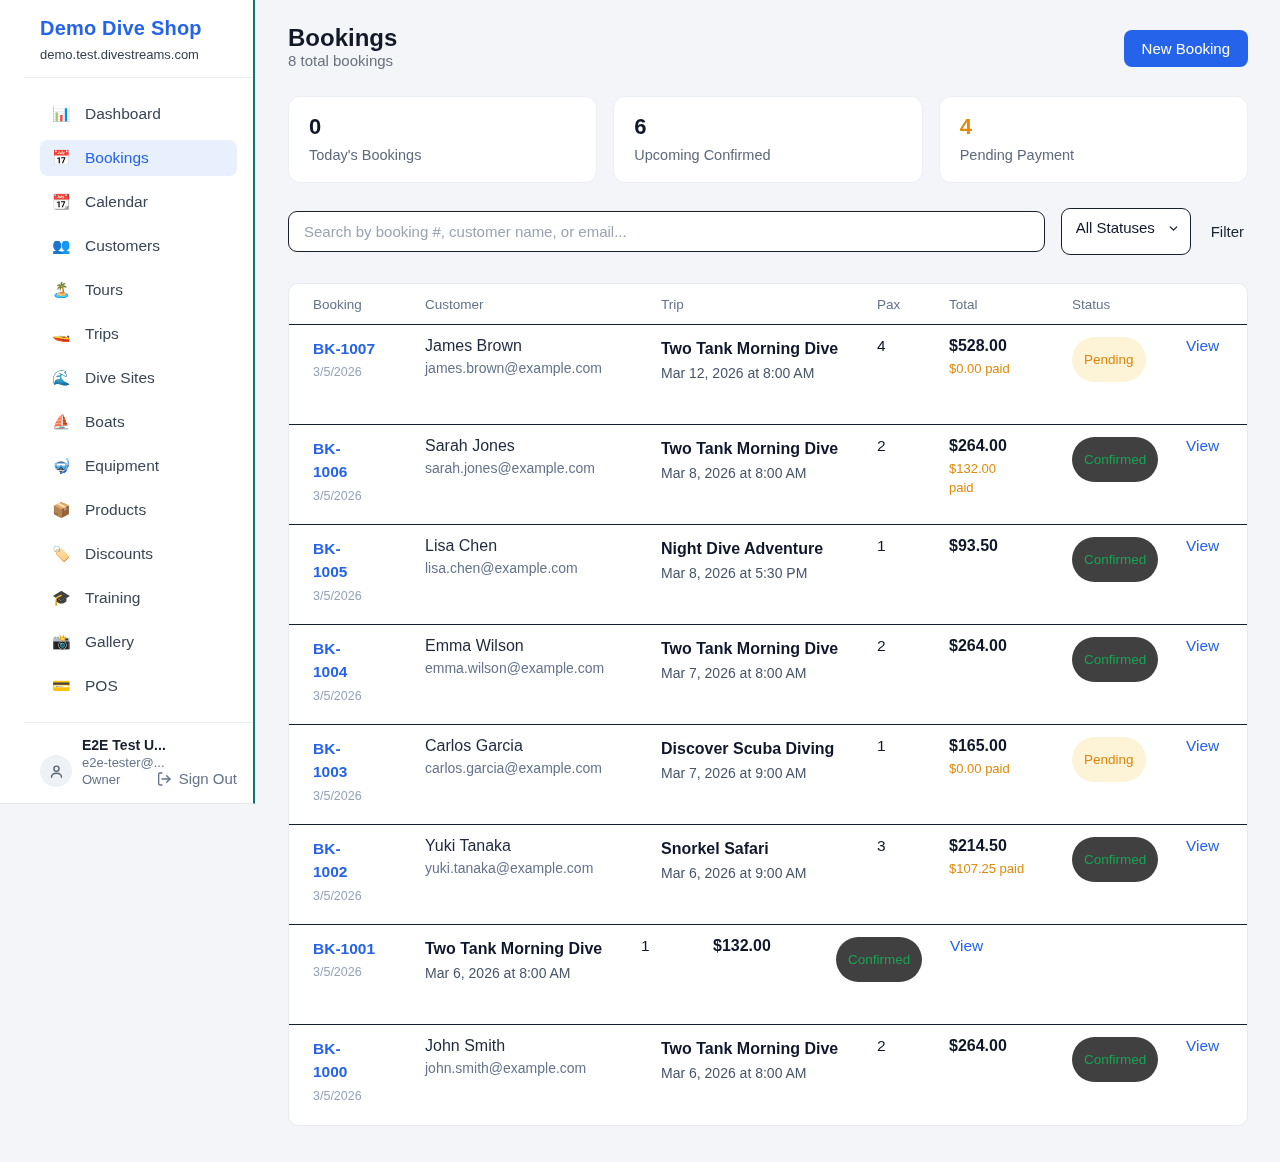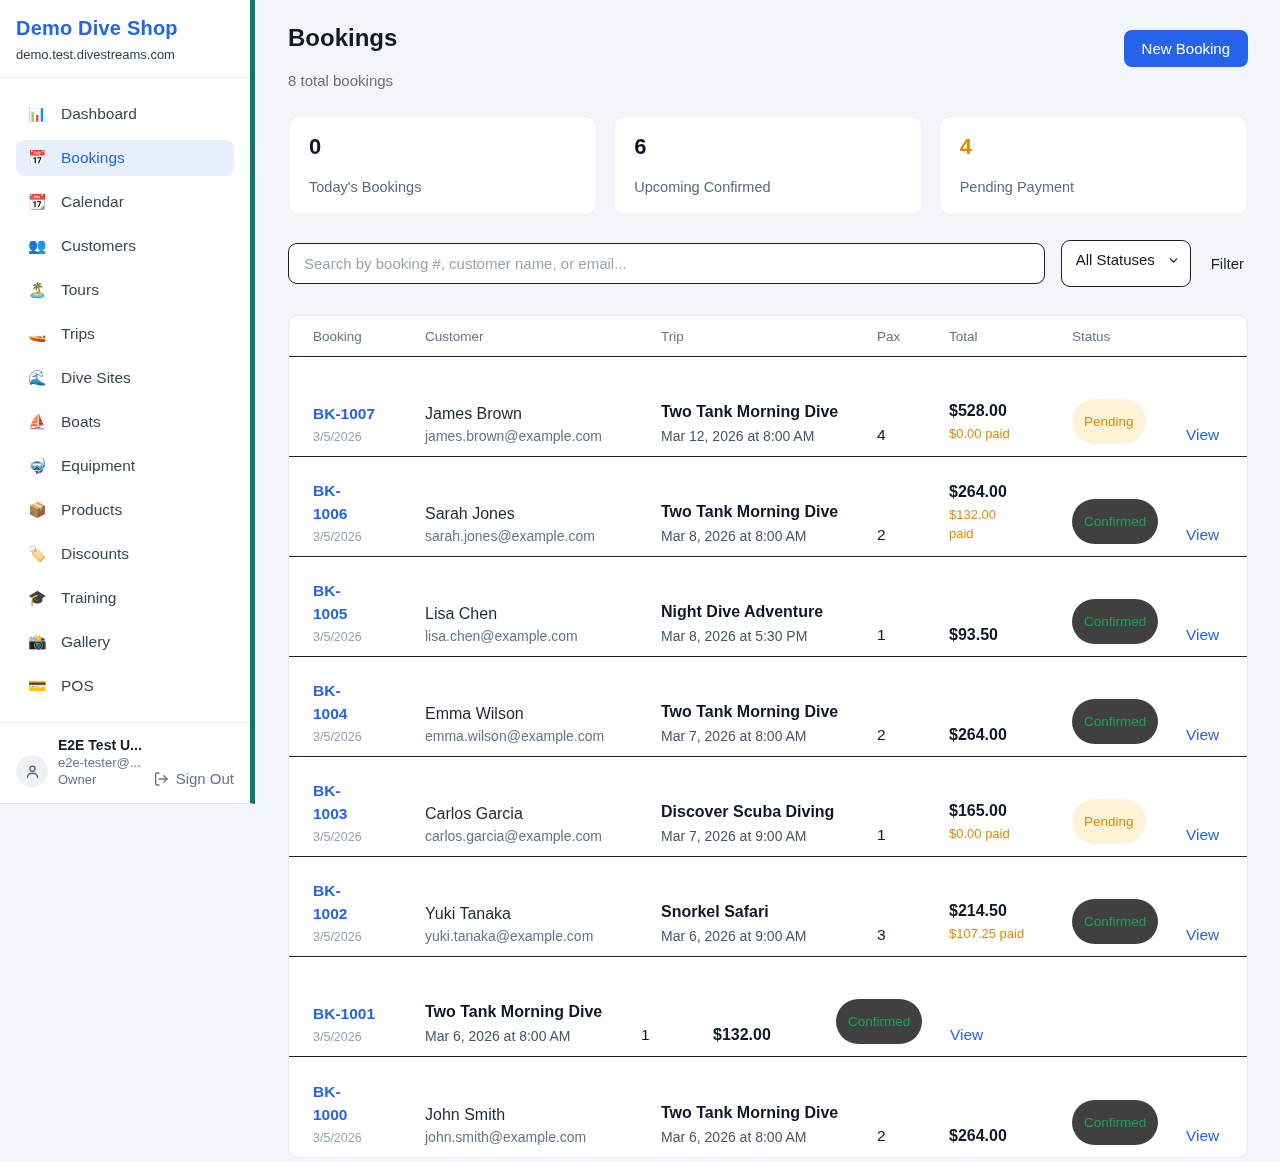--- a/index.html
+++ b/index.html
@@ -8,21 +8,21 @@
     font-family:"Liberation Sans", sans-serif;
     background:#f3f5f8;
     color:#0f172a;
     overflow:hidden;
   }
   .app { display:flex; align-items:flex-start; width:1280px; }
 
   
   .sidebar {
     width:255px; background:#ffffff;
-    border-right:5px solid #0f766e; border-bottom:1px solid #e5e8ec;
+    border-right:2px solid #0f766e; border-bottom:1px solid #e5e8ec;padding-left:24px;
   }
   .sidebar-header { padding:17px 16px 15px; border-bottom:1px solid #eaedf1; }
   .brand-title { color:#2563eb; font-size:20px; font-weight:bold; letter-spacing:.2px; }
   .brand-domain { margin-top:7px; font-size:13px; color:#33404f; }
   .nav { padding:18px 16px 10px; }
   .nav-item {
     display:flex; align-items:center; gap:13px;
     height:36px; margin-bottom:8px; padding:0 12px;
     border-radius:8px; color:#3a4756; font-size:15.5px; cursor:pointer;
   }
@@ -38,35 +38,35 @@
   }
   .user-info { flex:1; min-width:0; }
   .user-name { font-size:14px; font-weight:bold; color:#16202e; white-space:nowrap; }
   .user-email, .user-role { font-size:13px; color:#64748b; margin-top:2px; white-space:nowrap; }
   .sign-out { display:flex; align-items:center; gap:7px; color:#64748b; font-size:15px; cursor:pointer; flex:none; }
 
   
   .main { flex:1; padding:24px 32px 0 33px; }
   .page-header { display:flex; justify-content:space-between; align-items:flex-start; }
   .page-title { font-size:24px; font-weight:800; color:#111827; }
-  .page-subtitle { font-size:15px; color:#6b7280; margin-top:20px; }
+  .page-subtitle { font-size:15px; color:#6b7280; margin-top:0; }
   .btn-primary {
     background:#2563eb; color:#fff; border:none; border-radius:8px;
     font-family:inherit; font-size:15px; font-weight:500;
     padding:10px 18px; margin-top:6px; cursor:pointer;
   }
 
   .stats { display:flex; gap:16px; margin-top:27px; }
   .stat-card {
     flex:1; background:#fff; border:1px solid #eceff3; border-radius:12px;
     padding:17px 20px 19px; min-height:84px;
   }
   .stat-value { font-size:22px; font-weight:800; color:#0f172a; }
   .stat-value.orange { color:#e0890b; }
-  .stat-label { font-size:14.5px; color:#5d6b7d; margin-top:19px; }
+  .stat-label { font-size:14.5px; color:#5d6b7d; margin-top:7px; }
 
   .filter-row { display:flex; align-items:center; gap:16px; margin-top:25px; }
   .search-input {
     flex:1; height:41px; border:1px solid #18202c; border-radius:9px;
     padding:0 15px; font-family:inherit; font-size:15px; color:#0f172a; background:#fff;
     outline:none;
   }
   .search-input::placeholder { color:#9aa3b0; }
   .select-wrap { position:relative; }
   .status-select {
@@ -81,21 +81,21 @@
   
   .table-card {
     margin-top:28px; background:#fff; border:1px solid #e7eaee;
     border-radius:10px; overflow:hidden;
   }
   .t-head {
     display:flex; align-items:center; height:41px; padding:0 24px;
     border-bottom:1px solid #16202e; color:#64748b; font-size:13.5px;
   }
   .t-row {
-    display:flex; align-items:flex-end; min-height:100px; padding:12px 24px;
+    display:flex; align-items:flex-start; min-height:100px; padding:12px 24px;
     border-bottom:1px solid #16202e;
   }
   .t-row:last-child { border-bottom:none; }
   .c-booking { width:112px; flex:none; }
   .c-customer { width:236px; flex:none; }
   .c-trip { width:216px; flex:none; }
   .c-pax { width:72px; flex:none; }
   .c-total { width:123px; flex:none; }
   .c-status { width:114px; flex:none; }
   .c-view { flex:1; }

